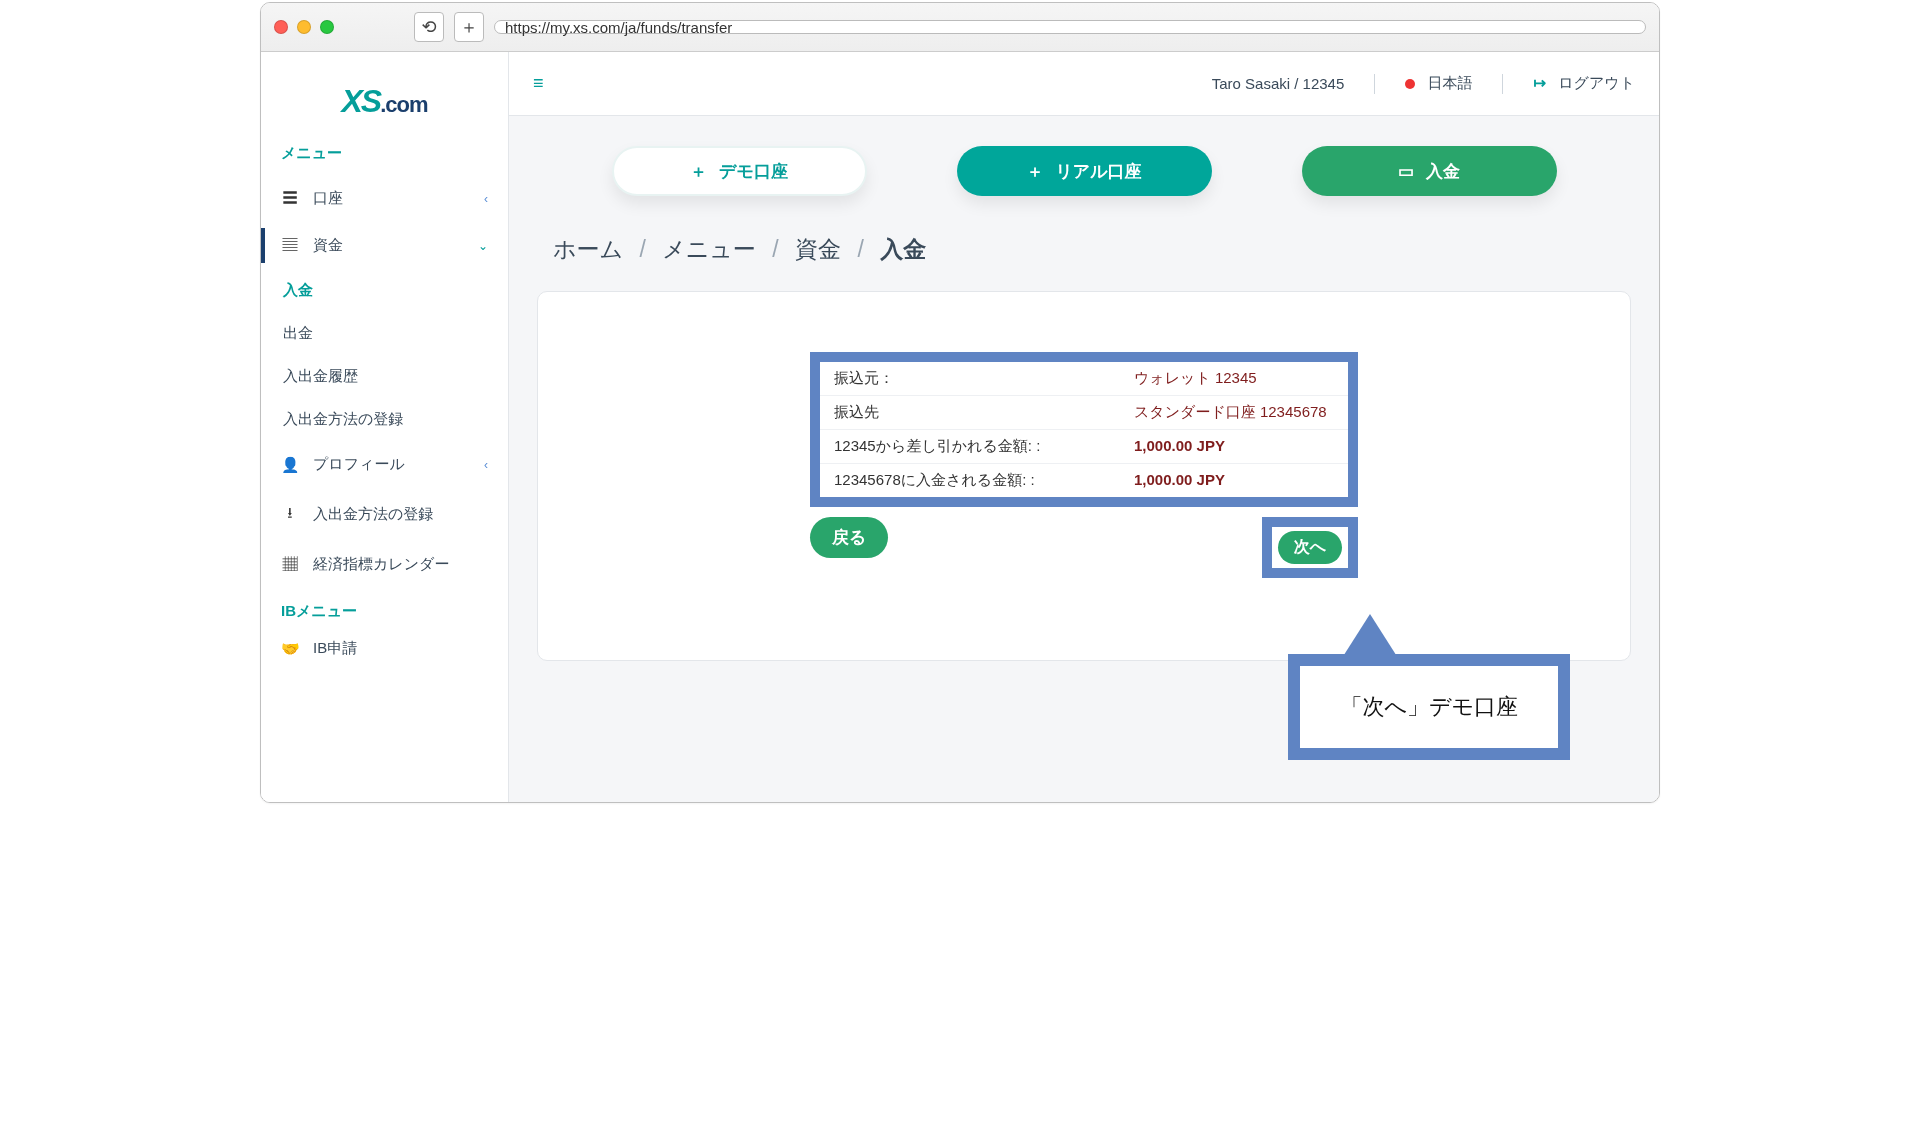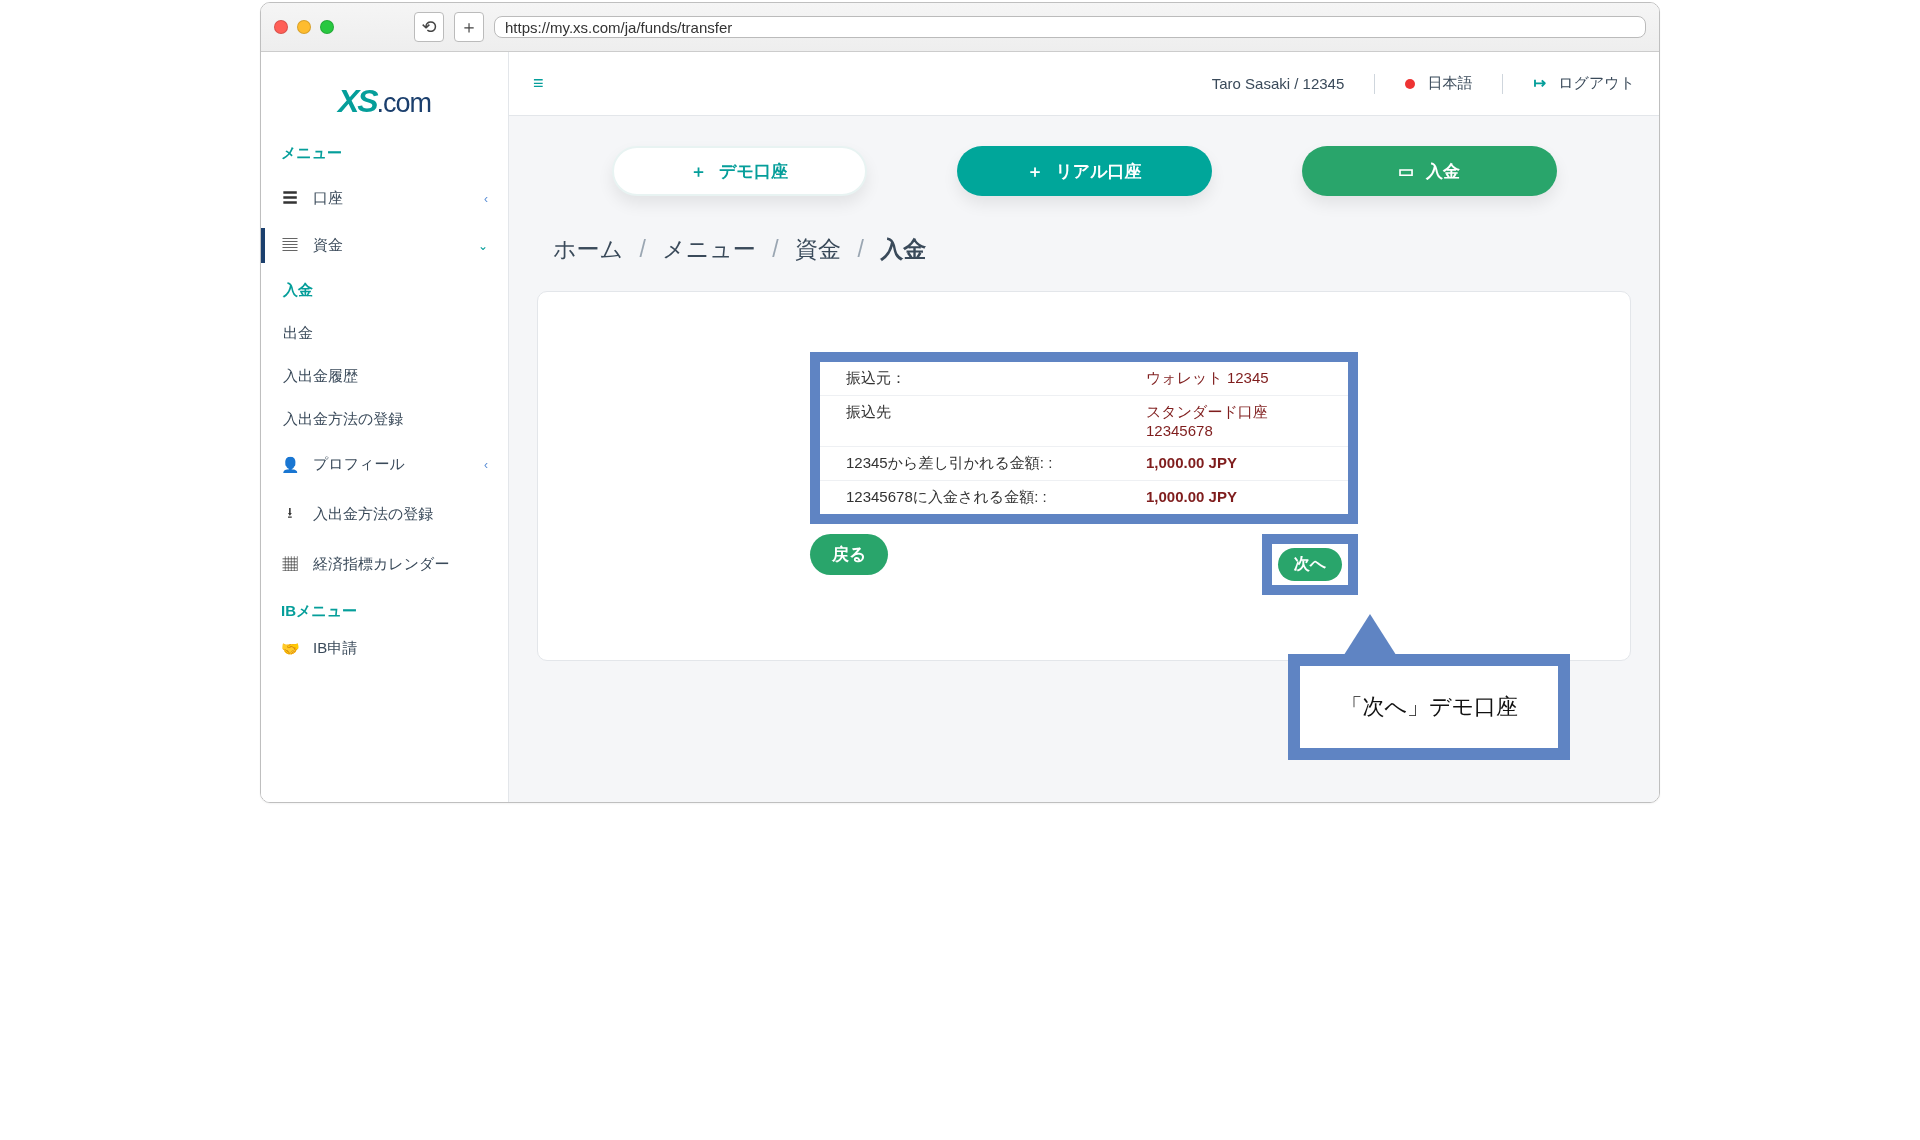--- a/index.html
+++ b/index.html
@@ -36,31 +36,31 @@
     display:flex; align-items:center;
     background: linear-gradient(#f5f5f5,#eee);
     border-bottom:1px solid #ccc;
     padding:9px 13px;
     gap:10px;
   }
   .dots { display:flex; gap:9px; margin-right:70px; }
   .dot { width:14px; height:14px; border-radius:50%; border:1px solid rgba(0,0,0,.15);}
   .dot.r{background:#ff5f57}.dot.y{background:#febc2e}.dot.g{background:#28c840}
   .sq-btn { width:30px; height:30px; border:1px solid #bbb; border-radius:4px; display:flex;align-items:center;justify-content:center;background:#fff; font-size:18px; color:#444;}
-  .addr { flex:1; height:22px; border:1px solid #bbb; border-radius:8px; padding:0 10px; display:flex; align-items:center; color:#333; font-size:15px; background:#fff;}
+  .addr { flex:1; height:14px; border:1px solid #bbb; border-radius:8px; padding:0 10px; display:flex; align-items:center; color:#333; font-size:15px; background:#fff;}
 
   
   .app { display:flex; background:var(--bg); min-height:750px;}
   .sidebar {
     width:248px; background:#fff; border-right:1px solid var(--border);
     padding-top:19px;
   }
   .logo { display:flex; align-items:baseline; justify-content:center; padding:12px 0 18px; font-weight:800; }
   .logo .xs { color:var(--teal); font-size:32px; letter-spacing:-2px; font-style:italic;}
-  .logo .com{ color:var(--navy); font-size:27px; font-weight:400; letter-spacing:-1px;}
+  .logo .com{ color:var(--navy); font-size:22px; font-weight:700; letter-spacing:-1px;}
   .menu-title { color:var(--teal); font-weight:700; padding:6px 20px 12px; font-size:15px;}
   .nav-item, .sub-item {
     display:flex; align-items:center; gap:14px;
     padding:14px 20px; color:var(--txt); font-size:15px;
     cursor:pointer;
   }
   .nav-item .chev { margin-left:auto; color:#5a8ed6; font-size:12px;}
   .nav-item.active { position:relative; }
   .nav-item.active::before{
     content:""; position:absolute; left:0; top:6px; bottom:6px; width:4px; background:var(--navy);
@@ -102,21 +102,21 @@
   
   .card {
     background:#fff; border:1px solid var(--border); border-radius:10px;
     margin:18px 28px 0; padding:60px 40px 40px; min-height:370px;
     position:relative;
   }
   .hl-box {
     width:548px; margin:0 auto; border:10px solid var(--blue-hl);
     background:#fff;
   }
-  .row { display:flex; padding:7px 26px; border-top:1px solid #eef0f3; font-size:15px;}
+  .row { display:flex; padding:7px 14px; border-top:1px solid #eef0f3; font-size:15px;}
   .row:first-child{border-top:none;}
   .row .k { width:300px; color:#333;}
   .row .v { flex:1; color:#7f1d1d;}
   .row .v.bold{ font-weight:800;}
 
   .btn-row { width:548px; margin:10px auto 0; display:flex; justify-content:space-between; align-items:flex-start;}
   .gbtn { background:var(--green); color:#fff; border:none; border-radius:999px; padding:9px 22px; font-size:17px; font-weight:600; cursor:pointer;}
   .gbtn.sm{ padding:6px 16px; font-size:16px;}
   .next-wrap { border:10px solid var(--blue-hl); padding:4px 6px; display:inline-block; position:relative;}
   

